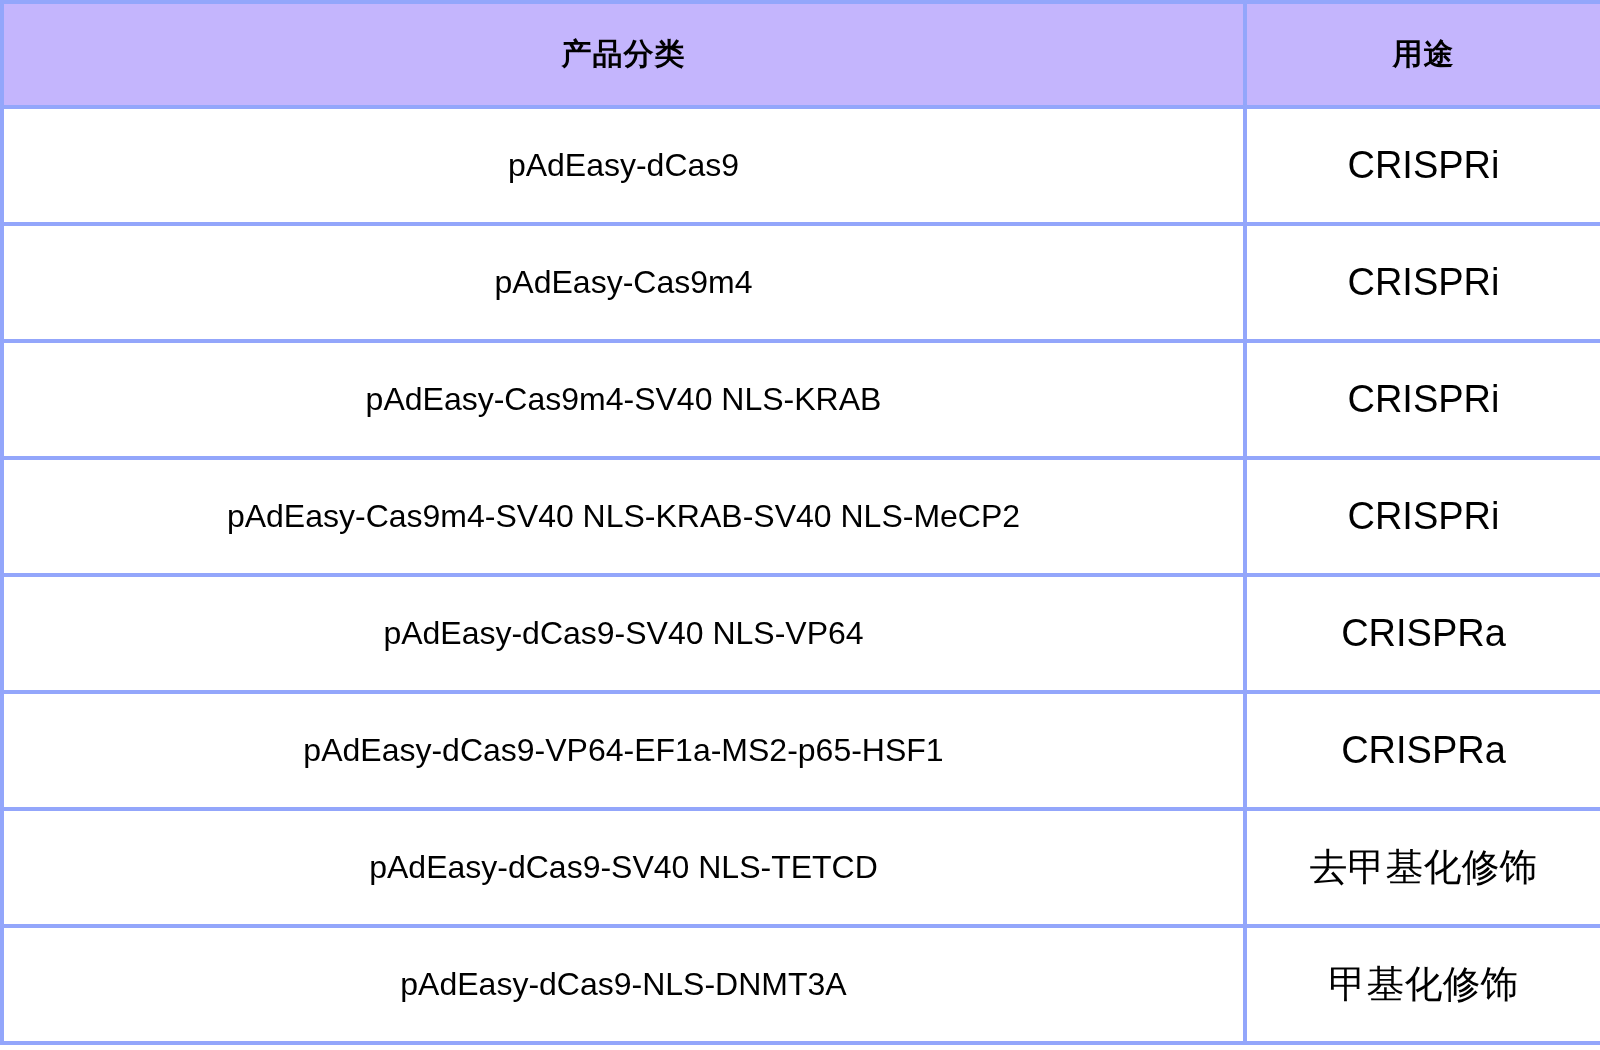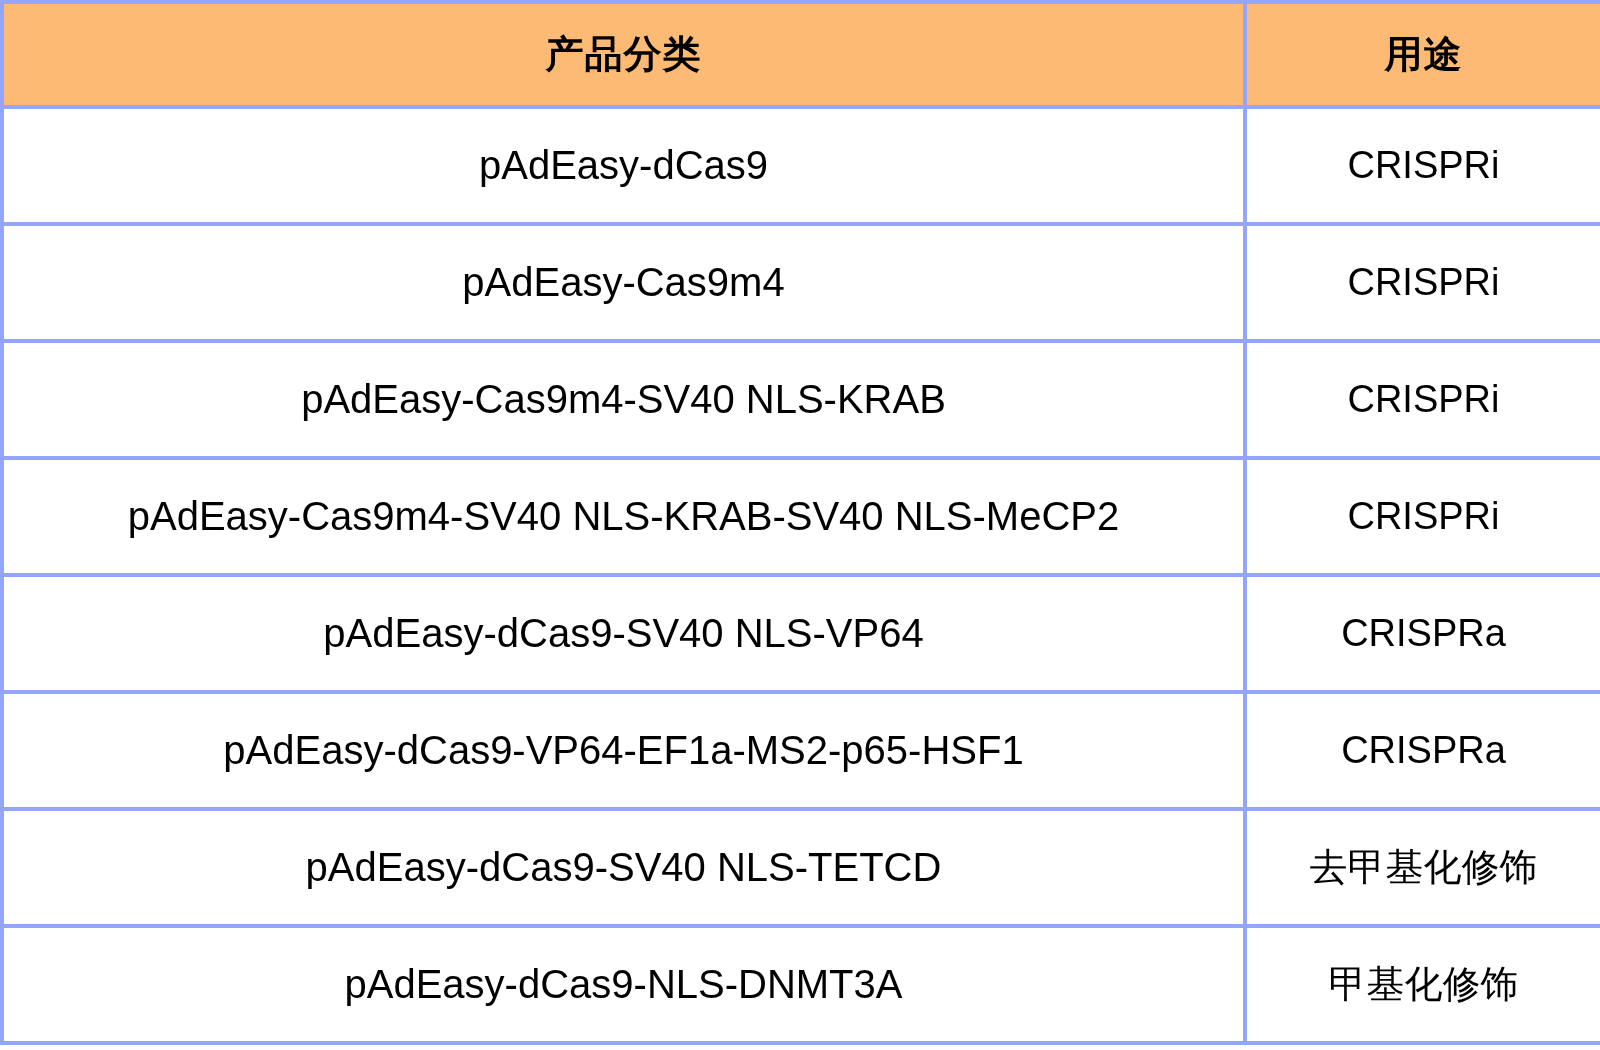--- a/index.html
+++ b/index.html
@@ -30,32 +30,32 @@
     vertical-align: middle;
     color: #000000;
     padding: 0 8px;
     box-sizing: border-box;
     white-space: nowrap;
     overflow: hidden;
   }
 
   
   .product-table thead th {
-    background: #fdba74;
+    background: #c4b5fd;
     height: 105px;
-    font-size: 38px;
+    font-size: 30px;
     font-weight: bold;
     letter-spacing: 1px;
   }
 
   
   .product-table tbody td {
     background: #ffffff;
     height: 117px;
-    font-size: 40px;
+    font-size: 32px;
     font-weight: normal;
   }
 
   .product-table tbody td.usage-cell {
     font-size: 38px;
   }
 </style>
 </head>
 <body>
 

